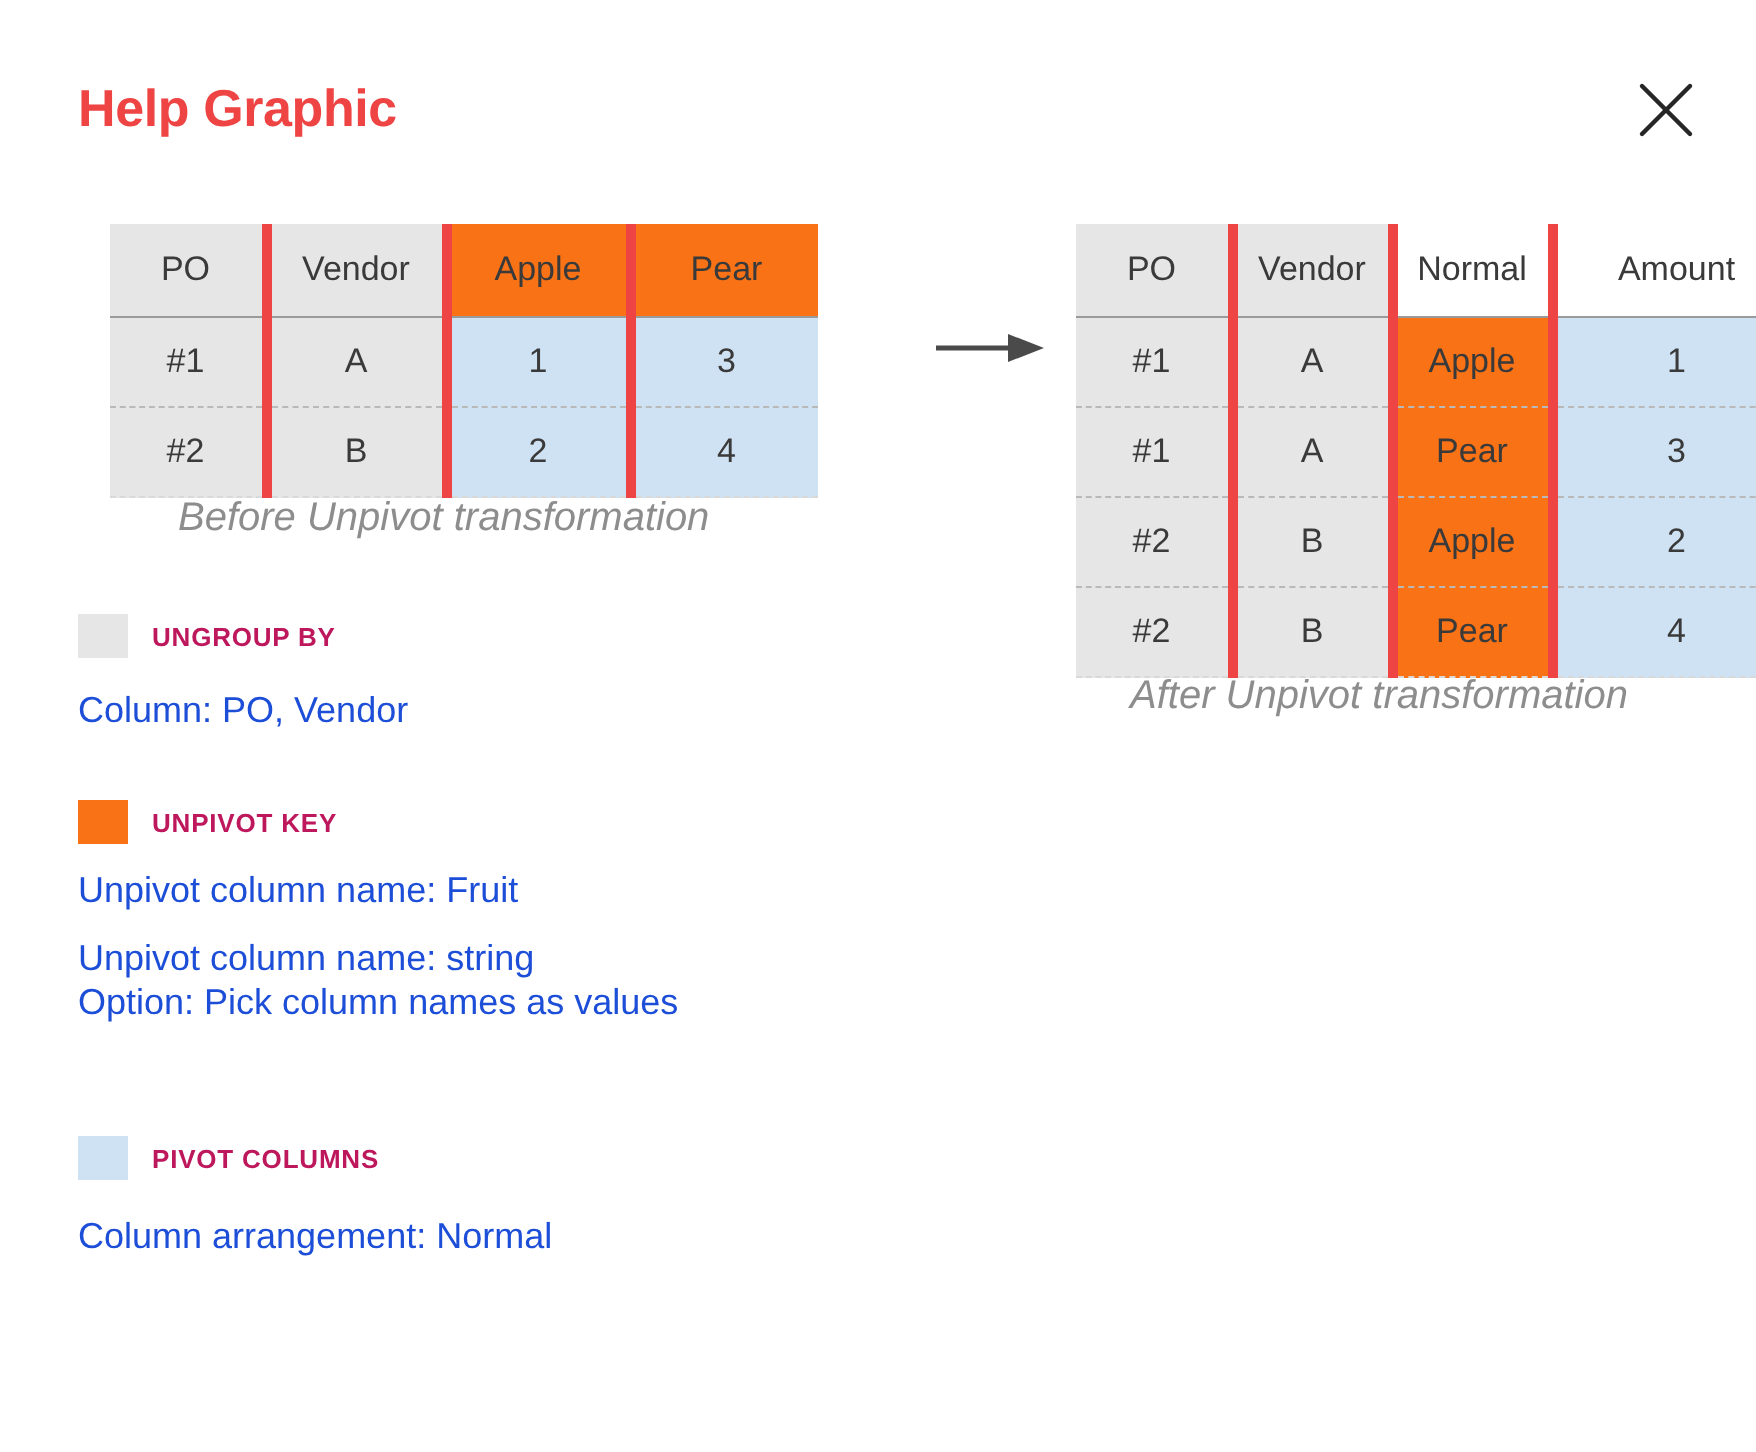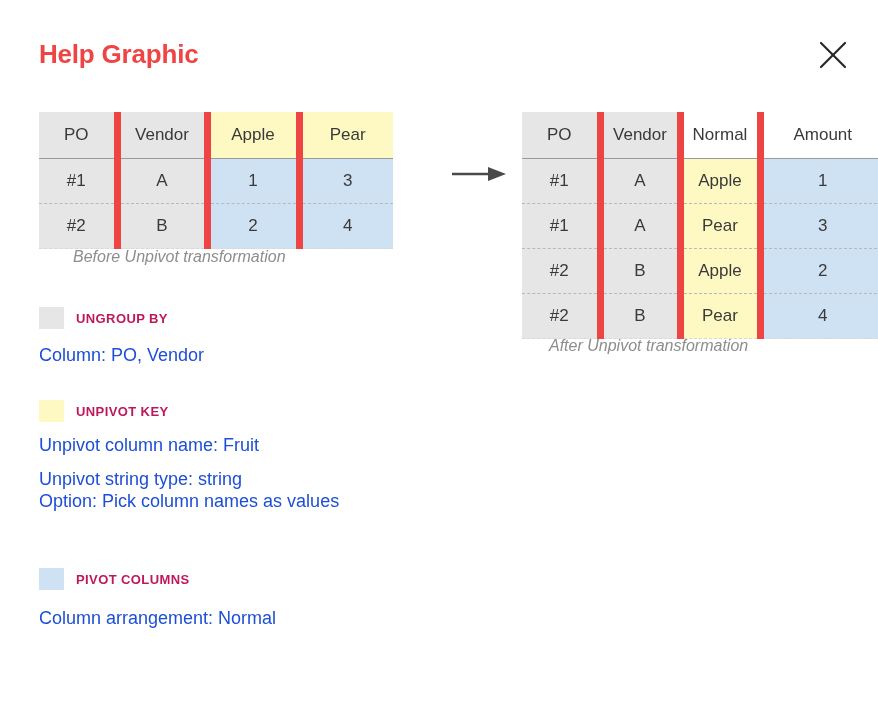--- a/index.html
+++ b/index.html
@@ -39,58 +39,58 @@
     top: 38px;
     width: 34px;
     height: 34px;
     cursor: pointer;
   }
   #close-button svg { display:block; }
 
   
   #diagram {
     position: absolute;
-    left: 0; top: 96px;
+    left: 16px; top: 96px;
     width: 744px;
     height: 280px;
   }
 
   .tbl-wrap { position: absolute; }
   table.grid {
     border-collapse: collapse;
     table-layout: fixed;
     font-size: 17px;
     color: #3a3a3a;
   }
   table.grid td {
     height: 44px;
     text-align: center;
     vertical-align: middle;
-    border-left: 7px solid #ef4444;
+    border-left: 5px solid #ef4444;
     border-bottom: 1px dashed #b9b9b9;
     padding: 0 4px;
     white-space: nowrap;
   }
   table.grid tr:first-child td {
     border-bottom: 1px solid #9a9a9a;
     height: 46px;
   }
   table.grid tr:last-child td {
     border-bottom: 1px dashed #d9d9d9;
   }
   table.grid td.first { border-left: none; }
 
   .c-gray  { background: #e6e6e6; }
-  .c-green { background: #fef9c3; }
+  .c-green { background: #f97316; }
   .c-blue  { background: #cfe2f3; }
   .c-none  { background: #ffffff; }
 
   .caption {
     position: absolute;
-    font-size: 16px;
+    font-size: 20px;
     font-style: italic;
     color: #8d8d8d;
     white-space: nowrap;
   }
 
   
   #table-before-wrap { left: 39px; top: 16px; }
   #table-before { width: 354px; }
   #table-before col.po     { width: 78px; }
   #table-before col.vendor { width: 90px; }
@@ -267,21 +267,21 @@
     </div>
     <div class="legend-line">Column: PO, Vendor</div>
   </div>
 
   <div class="legend-group" id="group-unpivotkey">
     <div class="legend-head">
       <span class="swatch c-green"></span>
       <span class="legend-title">UNPIVOT KEY</span>
     </div>
     <div class="legend-line">Unpivot column name: Fruit</div>
-    <div class="legend-line">Unpivot string type: string</div>
+    <div class="legend-line">Unpivot column name: string</div>
     <div class="legend-line">Option: Pick column names as values</div>
   </div>
 
   <div class="legend-group" id="group-pivotcols">
     <div class="legend-head">
       <span class="swatch c-blue"></span>
       <span class="legend-title">PIVOT COLUMNS</span>
     </div>
     <div class="legend-line">Column arrangement: Normal</div>
   </div>

